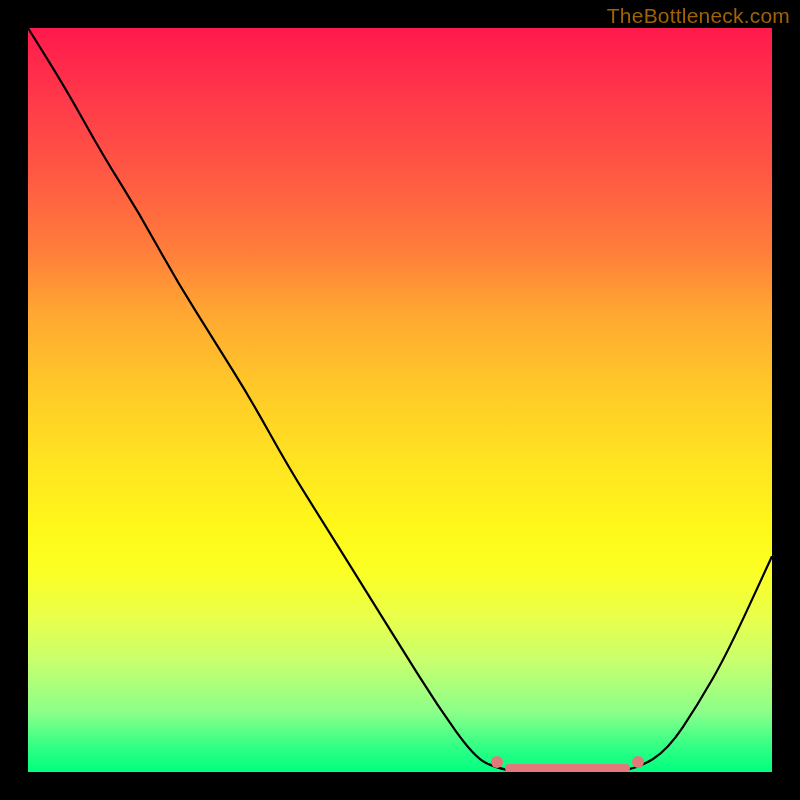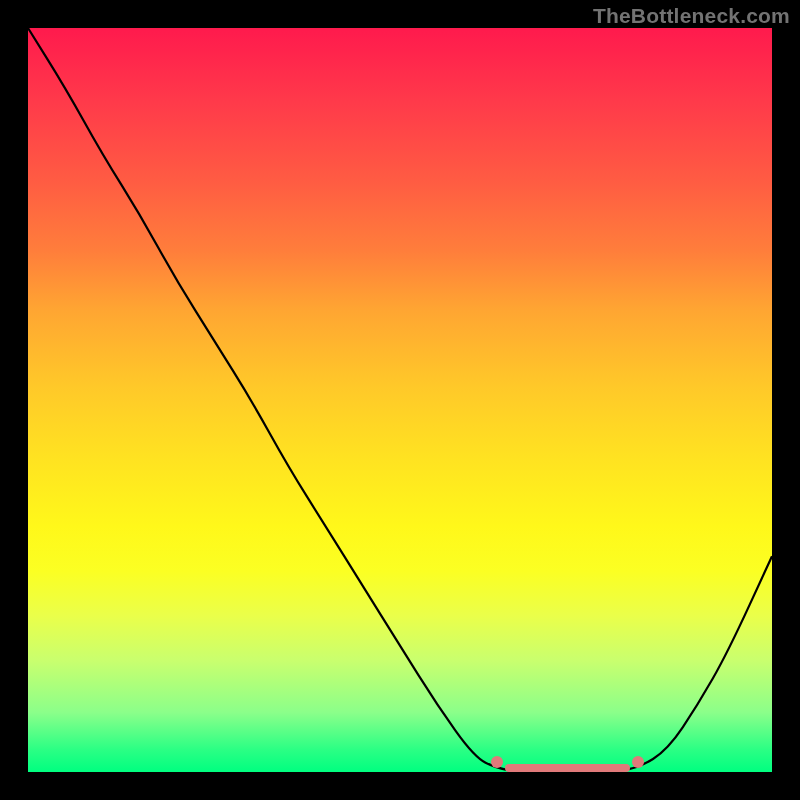--- a/index.html
+++ b/index.html
@@ -24,24 +24,24 @@
       #c9ff6e 85%,
       #8bff8a 92%,
       #2bff84 97%,
       #00ff80 100%
     );
   }
   .watermark {
     position: absolute;
     top: 4px;
     right: 10px;
-    color: #737373;
+    color: #a16207;
     font-size: 21px;
     letter-spacing: 0.2px;
-    font-weight: 700;
+    font-weight: 400;
     text-align: right;
   }
   svg.curve {
     position: absolute;
     left: 0;
     top: 0;
     width: 744px;
     height: 744px;
     overflow: visible;
   }

